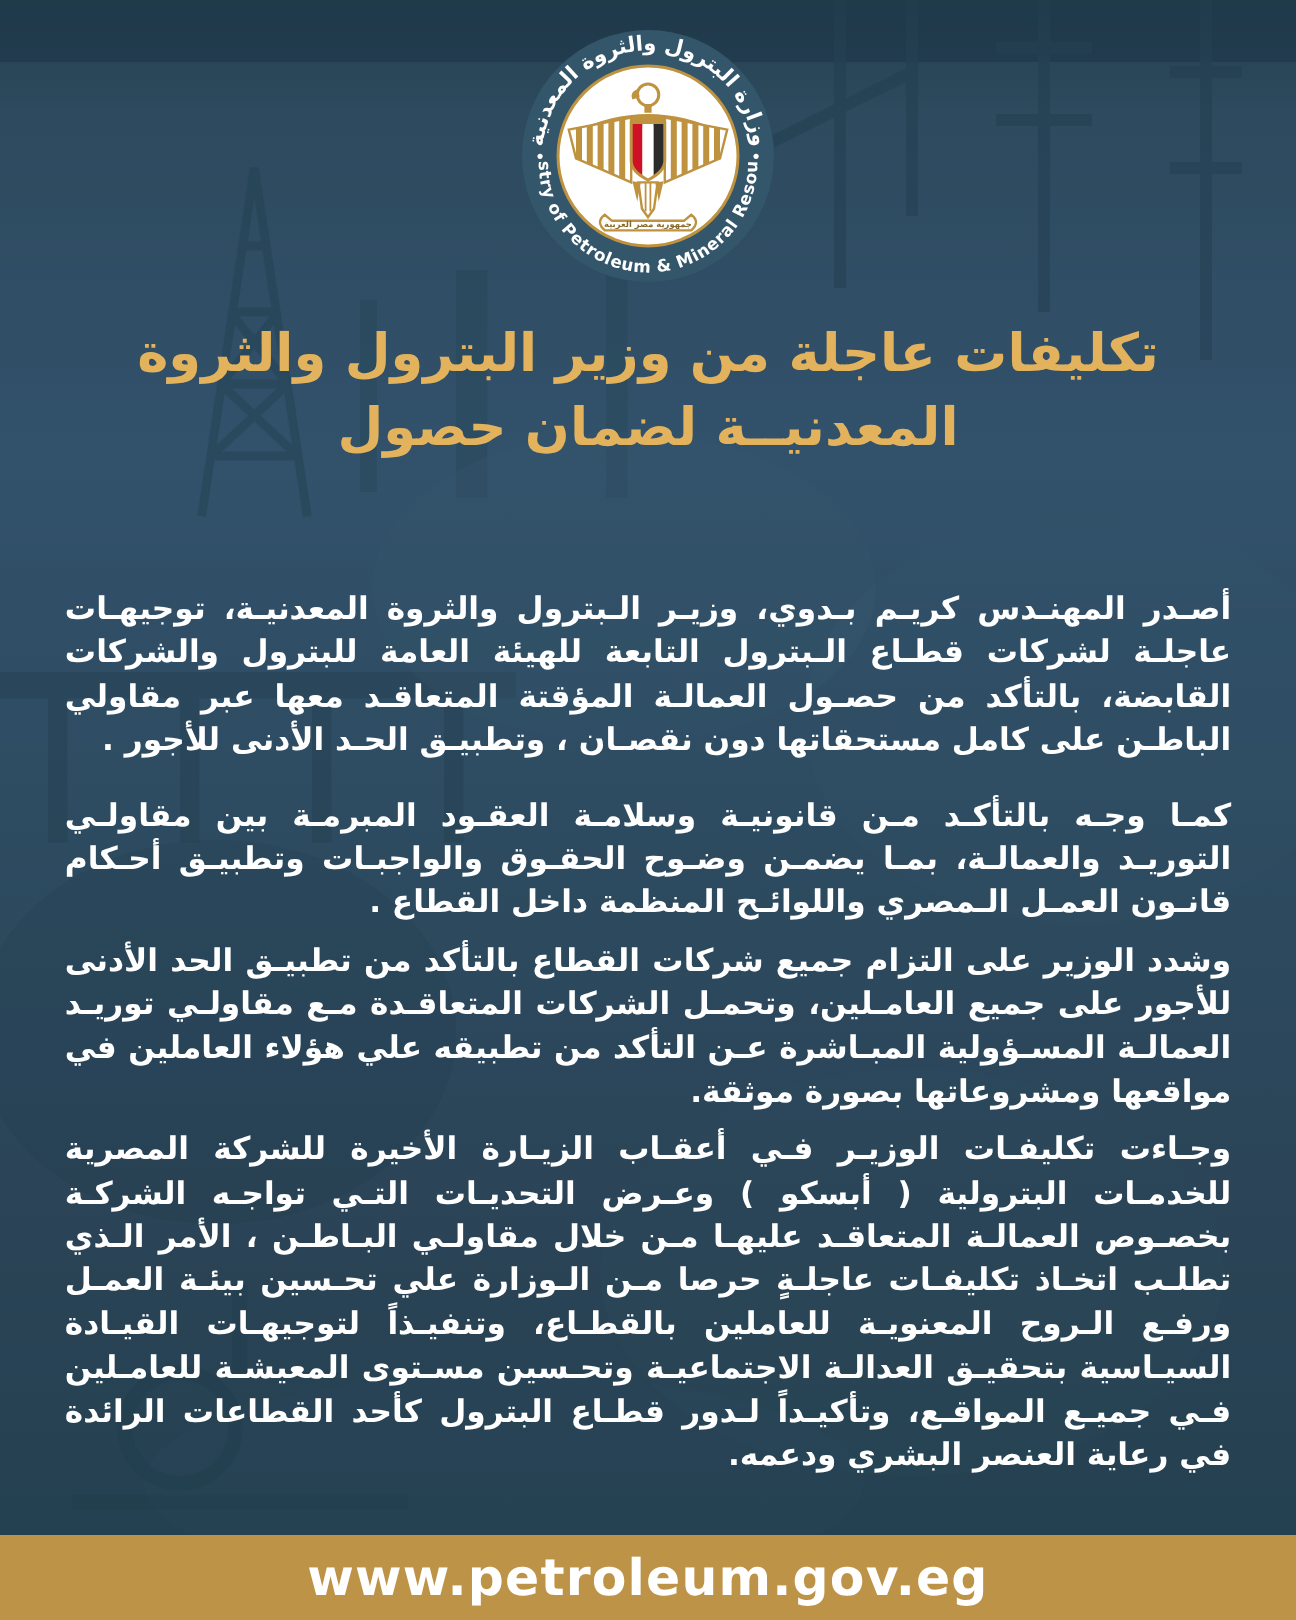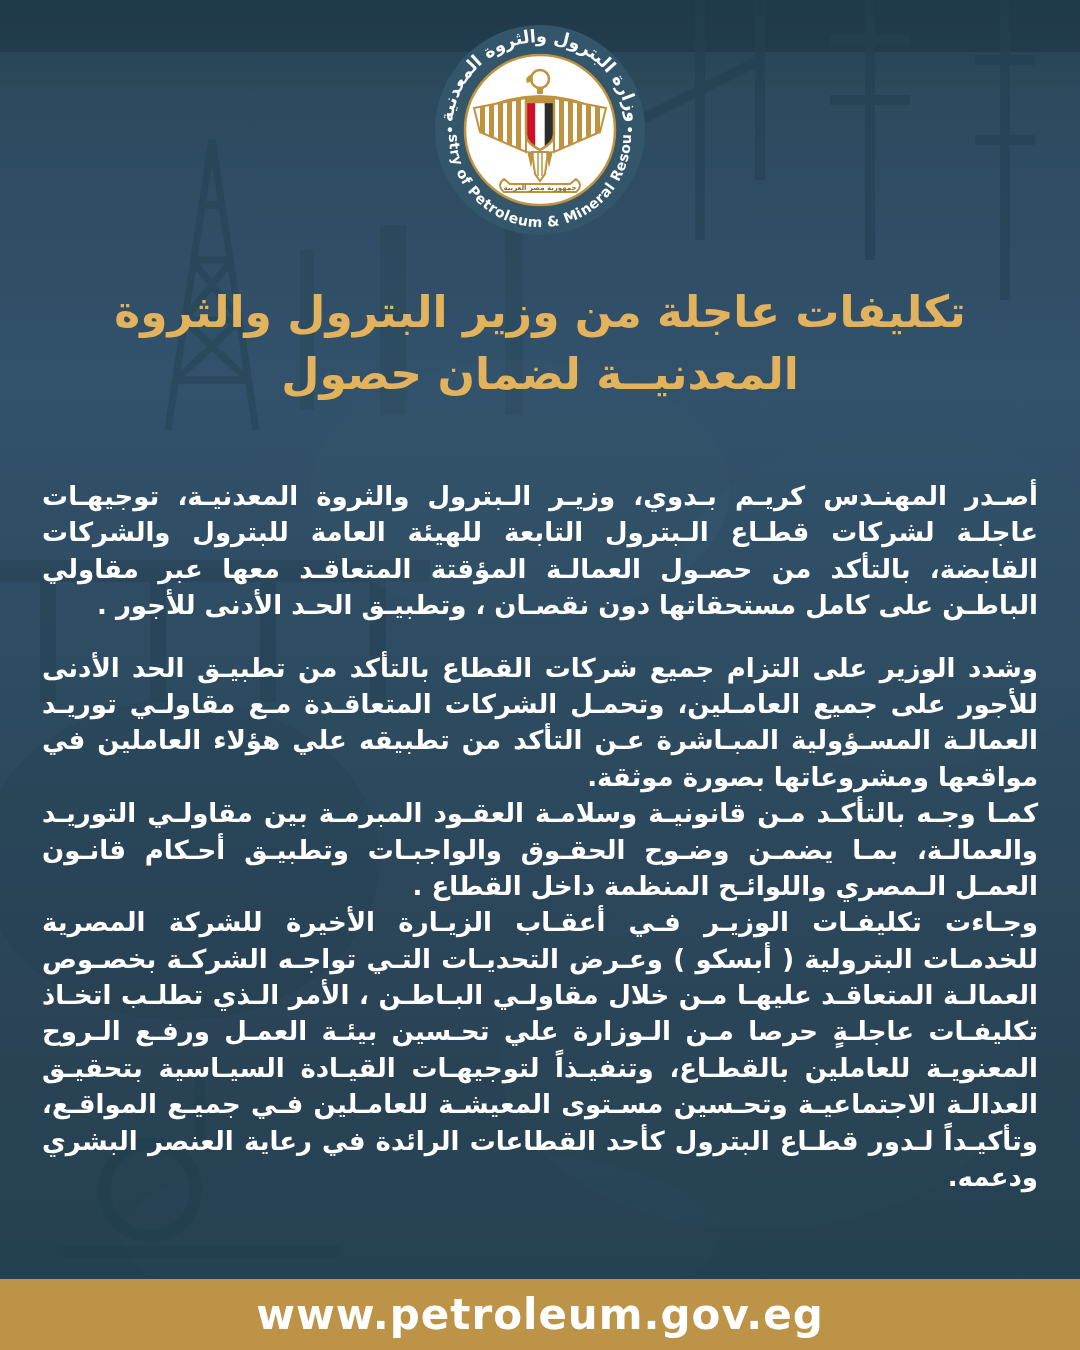--- a/index.html
+++ b/index.html
@@ -11,39 +11,39 @@
     background:linear-gradient(180deg,#24404f 0%,#2d4a5e 7%,#32516b 28%,#2d4b60 52%,#2b4457 74%,#22404f 100%);
     font-family:"DejaVu Sans",sans-serif;
     direction:rtl;
   }
   .bg-art{position:absolute;inset:0;width:100%;height:100%;}
   .logo-wrap{
     position:absolute;top:24px;left:0;width:100%;
     display:flex;justify-content:center;
   }
   .headline{
-    position:absolute;top:281px;left:0;width:100%;
+    position:absolute;top:264px;left:0;width:100%;
     box-sizing:border-box;padding:0 40px;
     margin:0;
     text-align:center;
     color:#e3b25c;
     font-size:44px;font-weight:bold;
     line-height:1.42;
     direction:rtl;
   }
   .headline span{display:block;}
   .article{
     position:absolute;top:478px;right:42px;left:42px;
     color:#ffffff;
     font-size:26px;font-weight:bold;
     line-height:1.40;
     text-align:justify;
     direction:rtl;
   }
-  .article p{margin:0;}
+  .article p{margin:12px;}
   .article p.gap-after{margin-bottom:26px;}
   .footer-bar{
     position:absolute;left:0;bottom:0;width:100%;height:71px;
     background:#bd9348;
     display:flex;align-items:center;justify-content:center;
   }
   .footer-url{
     color:#ffffff;
     font-size:42px;font-weight:bold;
     letter-spacing:1px;
@@ -171,22 +171,22 @@
       <text x="196" y="112" text-anchor="middle" font-size="15" fill="#ffffff">•</text>
     </svg>
   </header>
 
   <h1 class="headline">
     <span>تكليفات عاجلة من وزير البترول والثروة المعدنيــة لضمان حصول</span>
   </h1>
 
   <main class="article">
     <p class="gap-after">أصـدر المهنـدس كريـم بـدوي، وزيـر الـبترول والثروة المعدنيـة، توجيهـات عاجلـة لشركات قطـاع الـبترول التابعة للهيئة العامة للبترول والشركات القابضة، بالتأكد من حصـول العمالـة المؤقتة المتعاقـد معها عبر مقاولي الباطـن على كامل مستحقاتها دون نقصـان ، وتطبيـق الحـد الأدنى للأجور .</p>
+    <p>كمـا وجـه بالتأكـد مـن قانونيـة وسلامـة العقـود المبرمـة بين مقاولـي التوريـد والعمالـة، بمـا يضمـن وضـوح الحقـوق والواجبـات وتطبيـق أحـكام قانـون العمـل الـمصري واللوائـح المنظمة داخل القطاع .</p>
     <p>وشدد الوزير على التزام جميع شركات القطاع بالتأكد من تطبيـق الحد الأدنى للأجور على جميع العامـلين، وتحمـل الشركات المتعاقـدة مـع مقاولـي توريـد العمالـة المسـؤولية المبـاشرة عـن التأكد من تطبيقه علي هؤلاء العاملين في مواقعها ومشروعاتها بصورة موثقة.</p>
-    <p>كمـا وجـه بالتأكـد مـن قانونيـة وسلامـة العقـود المبرمـة بين مقاولـي التوريـد والعمالـة، بمـا يضمـن وضـوح الحقـوق والواجبـات وتطبيـق أحـكام قانـون العمـل الـمصري واللوائـح المنظمة داخل القطاع .</p>
     <p>وجـاءت تكليفـات الوزيـر فـي أعقـاب الزيـارة الأخيرة للشركة المصرية للخدمـات البترولية ( أبسكو ) وعـرض التحديـات التـي تواجـه الشركـة بخصـوص العمالـة المتعاقـد عليهـا مـن خلال مقاولـي البـاطـن ، الأمر الـذي تطلـب اتخـاذ تكليفـات عاجلـةٍ حرصا مـن الـوزارة علي  تحـسين بيئـة العمـل ورفـع الـروح المعنويـة للعاملين بالقطـاع، وتنفيـذاً لتوجيهـات القيـادة السيـاسية بتحقيـق العدالـة الاجتماعيـة وتحـسين مسـتوى المعيشـة للعامـلين فـي جميـع المواقـع، وتأكيـداً لـدور قطـاع البترول كأحد القطاعات الرائدة في رعاية العنصر البشري ودعمه.</p>
   </main>
 
   <footer class="footer-bar">
     <span class="footer-url">www.petroleum.gov.eg</span>
   </footer>
 
 </div>
 
 </body></html>

